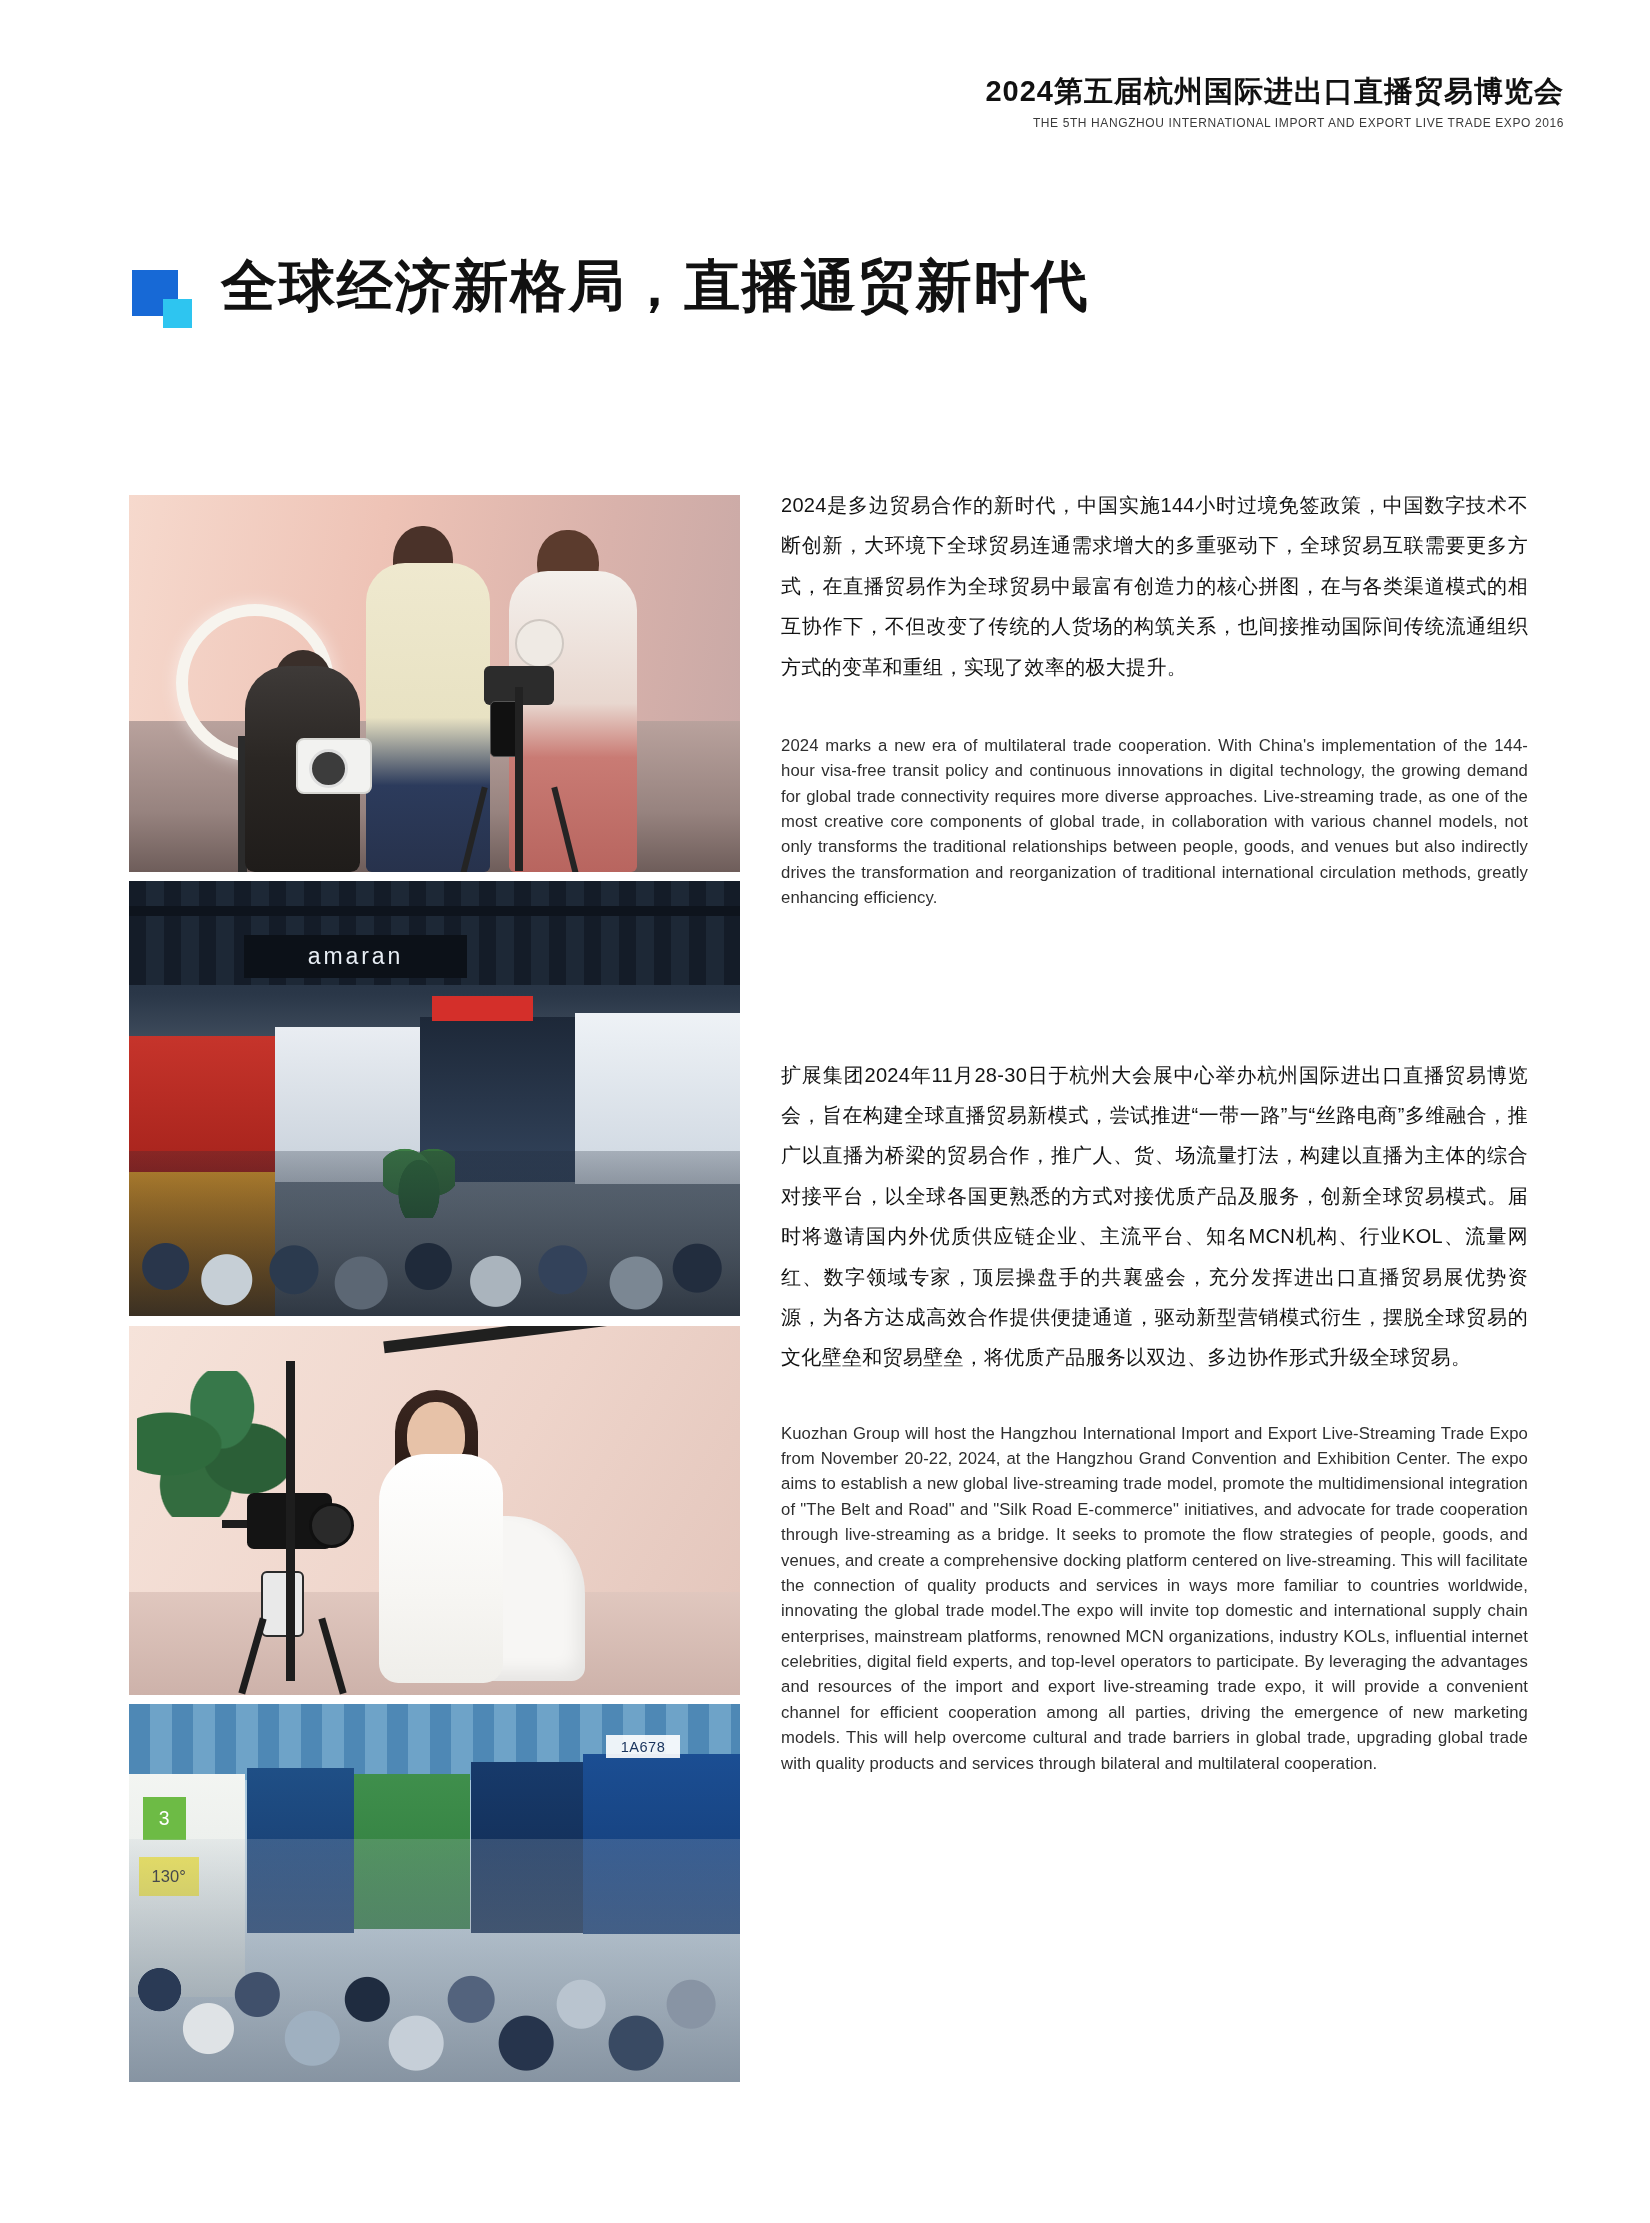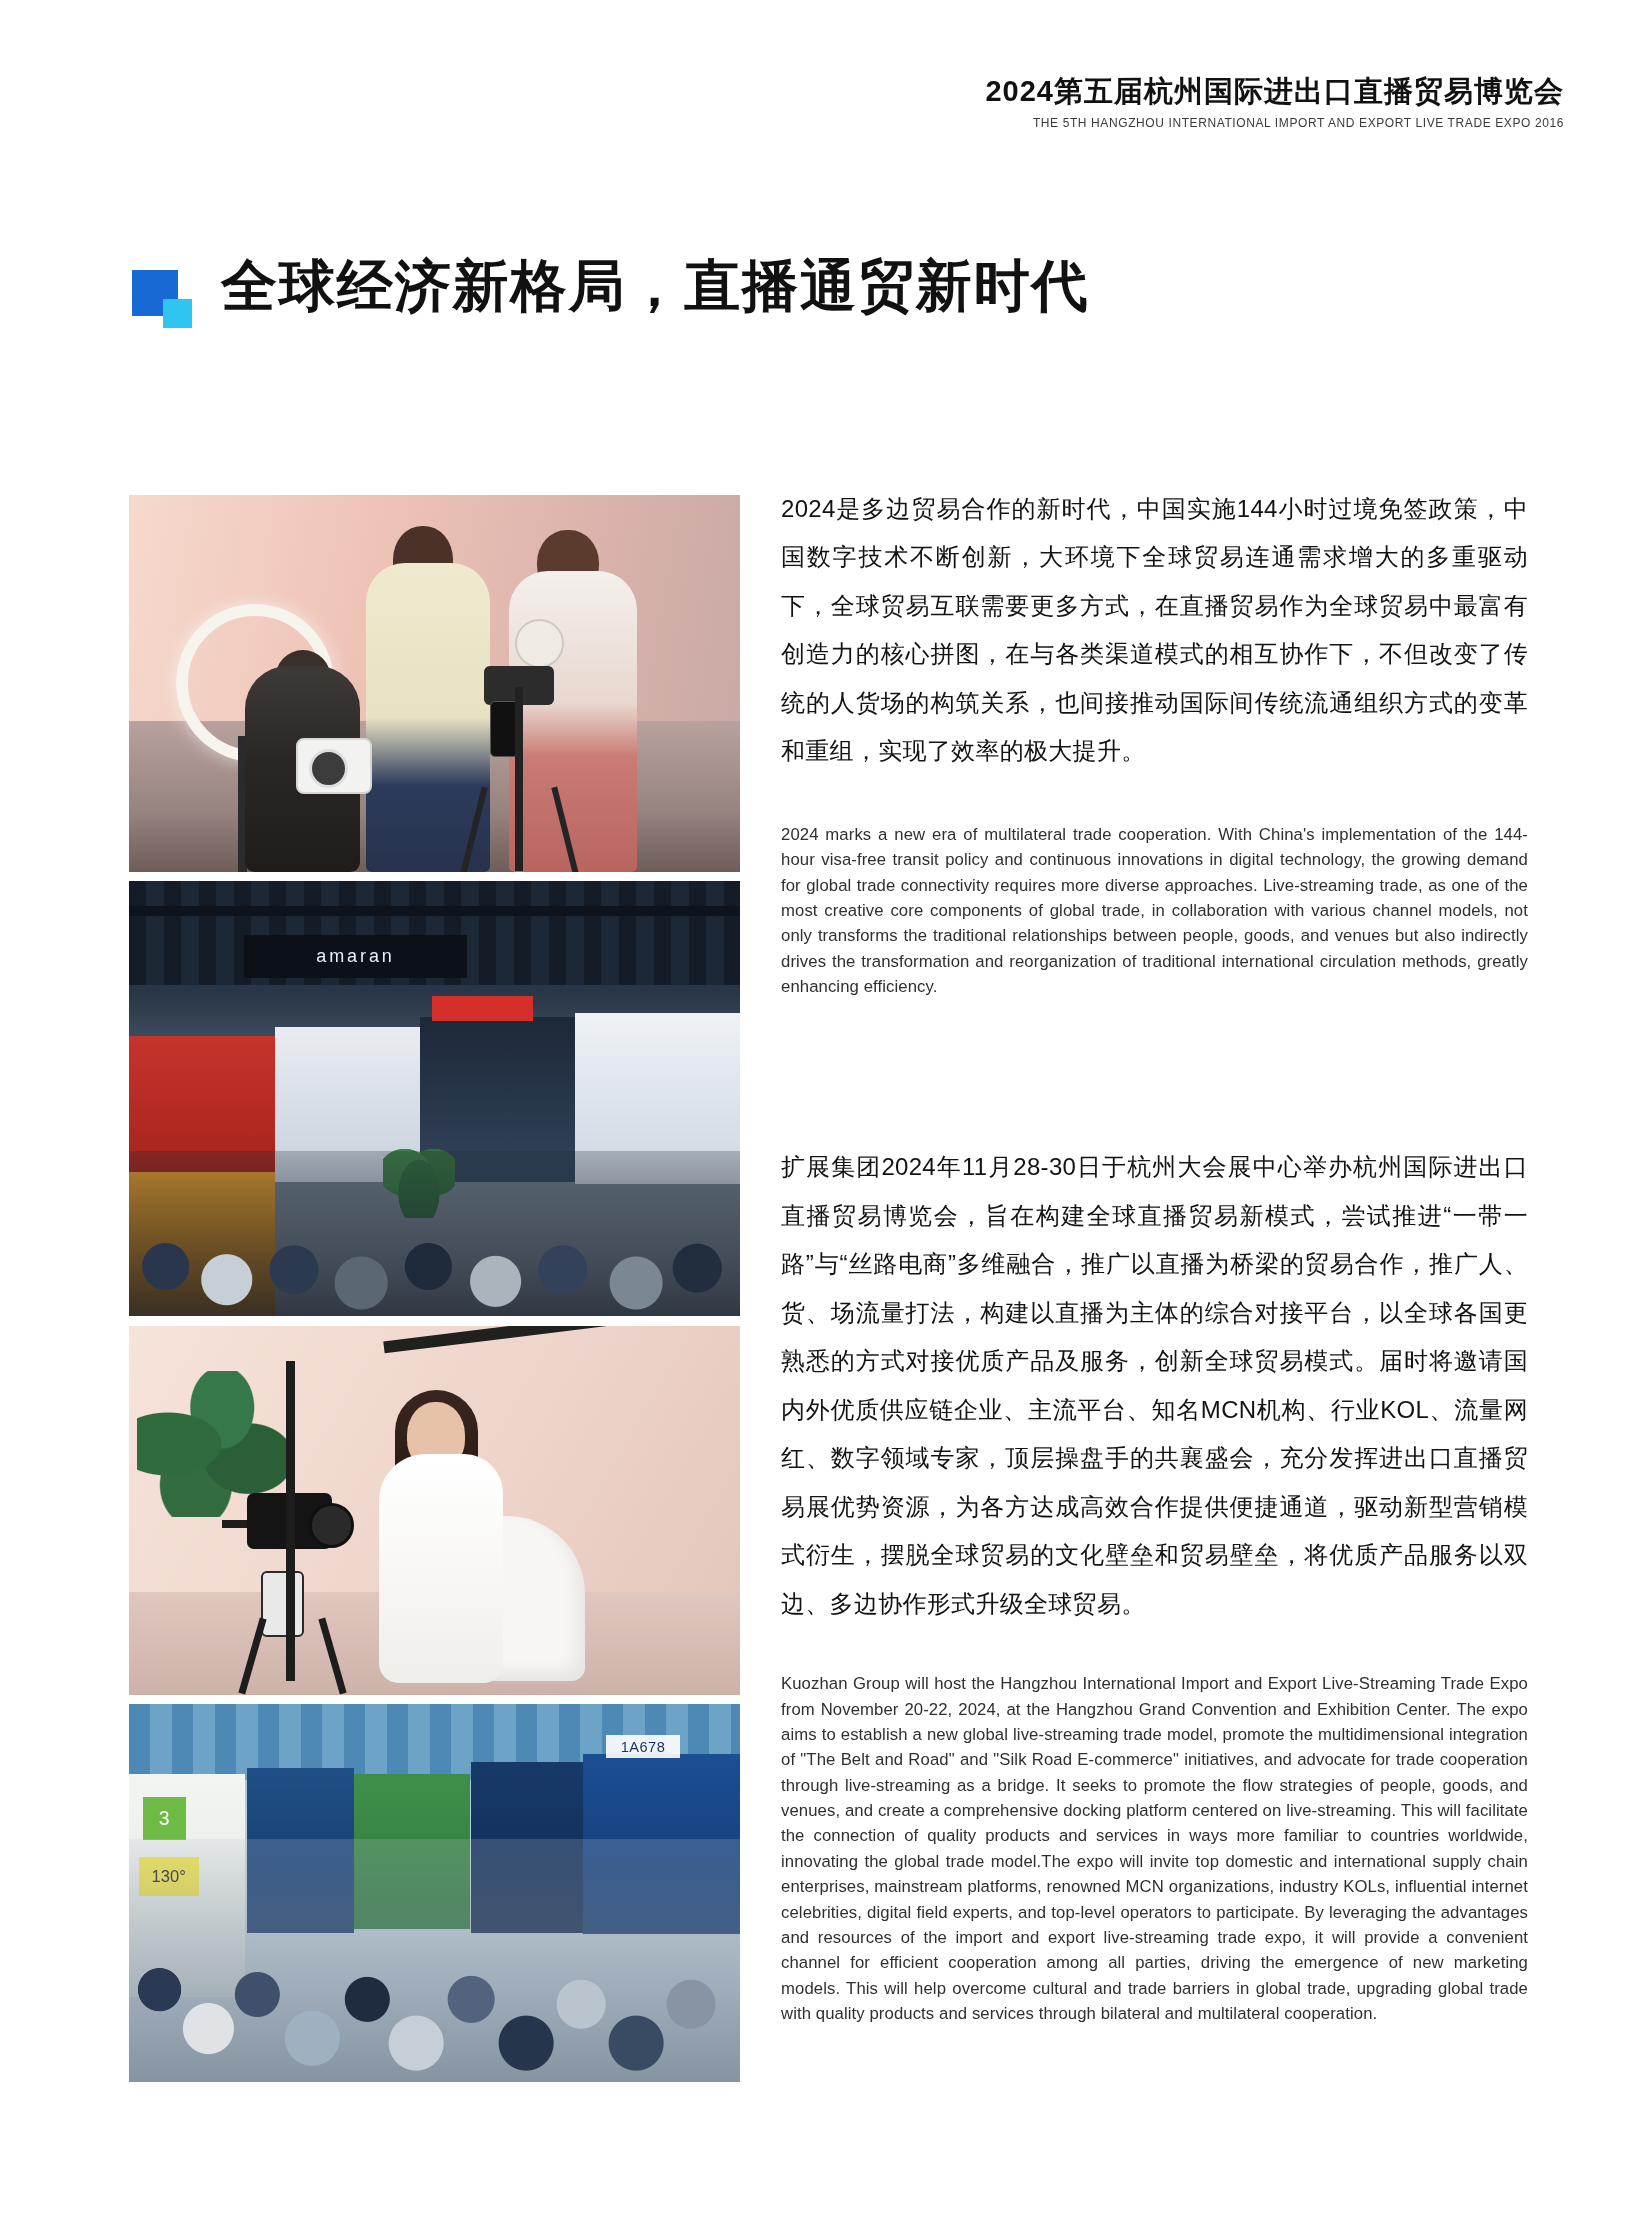--- a/index.html
+++ b/index.html
@@ -197,21 +197,21 @@
   .p2-ceiling {
     position: absolute; left:0; top:0; width:100%; height: 24%;
     background: repeating-linear-gradient(90deg,#141c28 0 17.5px,#1d2836 17.5px 35px);
   }
   .p2-truss {
     position: absolute; left: 0; top: 25px; width: 100%; height: 9.7px;
     background: #0e141d;
   }
   .p2-banner {
     position: absolute; left: 115px; top: 54px; width: 223px; height: 43px;
-    background: #0c1118; color:#e8eef5; font-size: 18px; letter-spacing: 2.9px;
+    background: #0c1118; color:#e8eef5; font-size: 23px; letter-spacing: 2.9px;
     display:flex; align-items:center; justify-content:center;
   }
   .p2-booth-a {
     position: absolute; left: 0; top: 155px; width: 146px; height: 136px;
     background: linear-gradient(180deg,#c6342b 0%, #a6231c 100%);
   }
   .p2-booth-a2 {
     position: absolute; left: 0; top: 291px; width: 146px; height: 144px;
     background: linear-gradient(180deg,#e8a02a 0%, #d4800f 100%);
   }
@@ -329,21 +329,21 @@
   }
 
   
   .text-col {
     position: absolute;
     left: 781px;
     top: 485px;
     width: 747px;
   }
   .para-cn {
-    font-size: 24px;
+    font-size: 20px;
     line-height: 2.02;
     letter-spacing: 0.3px;
     color: #131313;
     text-align: justify;
     text-justify: inter-character;
     margin: 0;
   }
   .para-en {
     font-size: 16.7px;
     line-height: 1.52;

